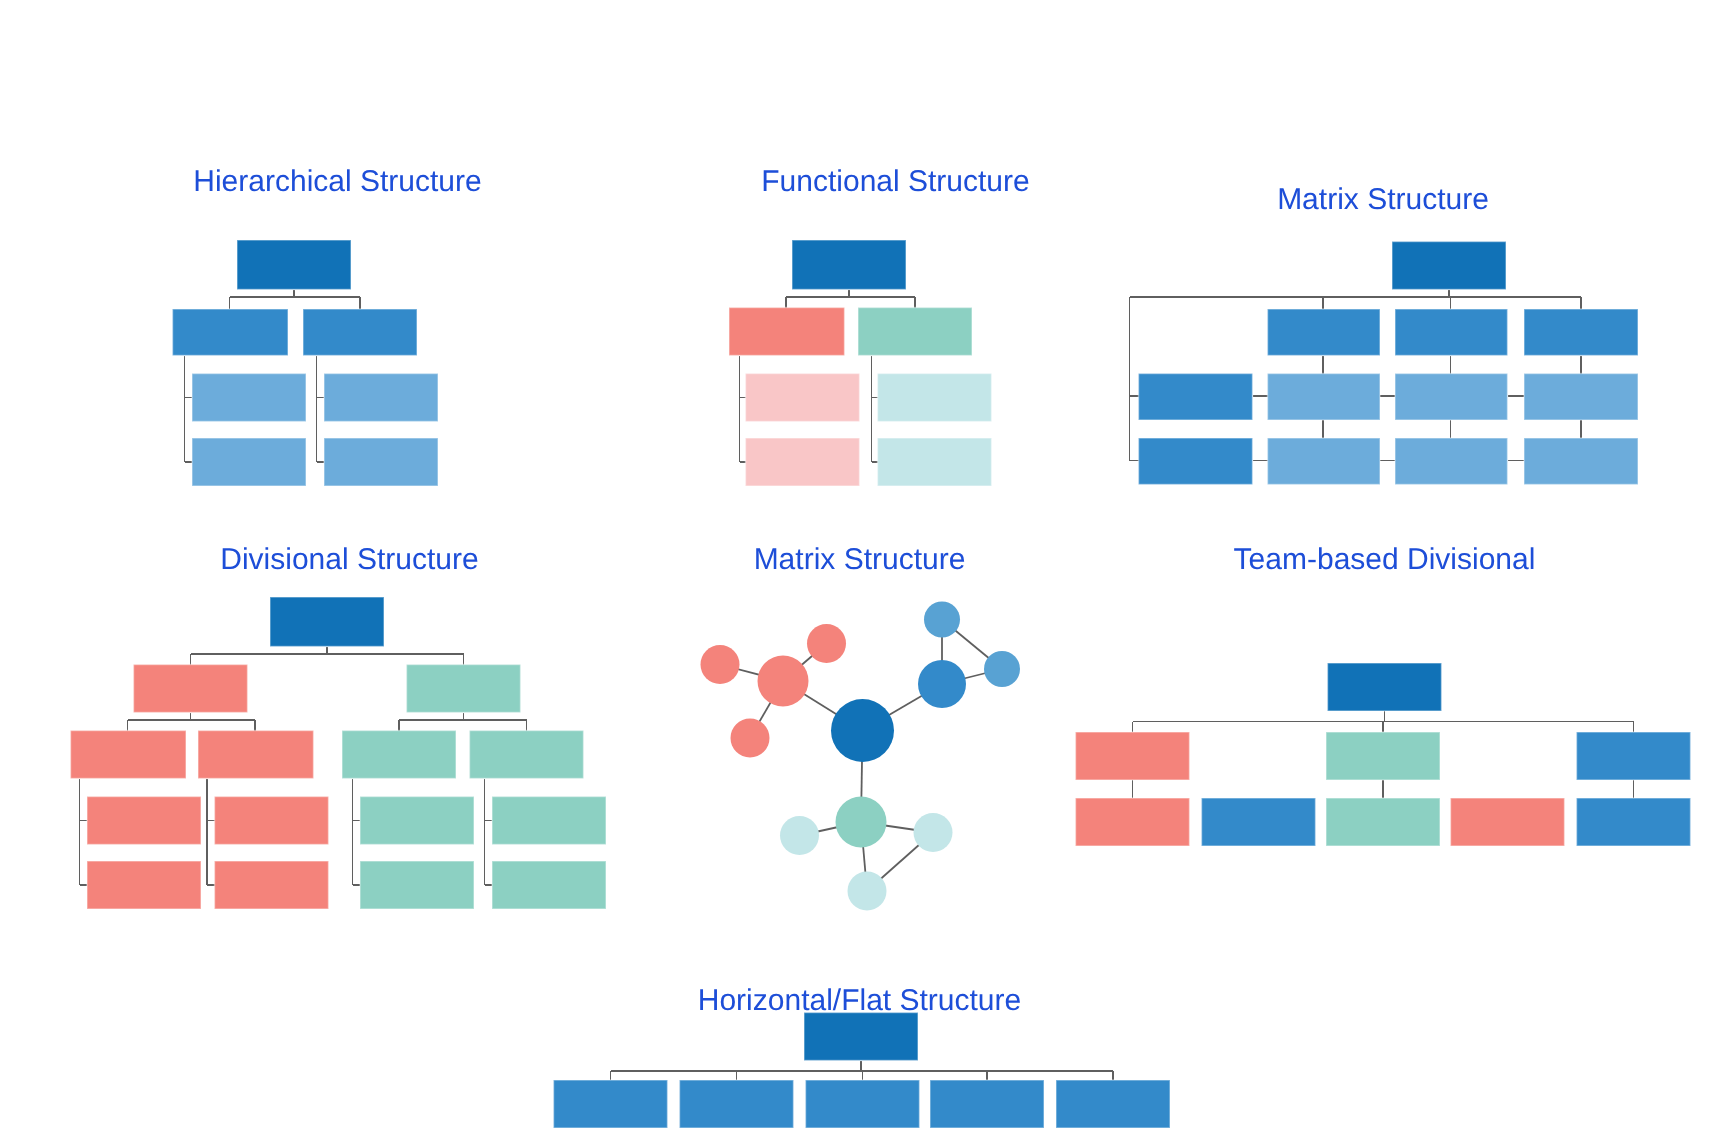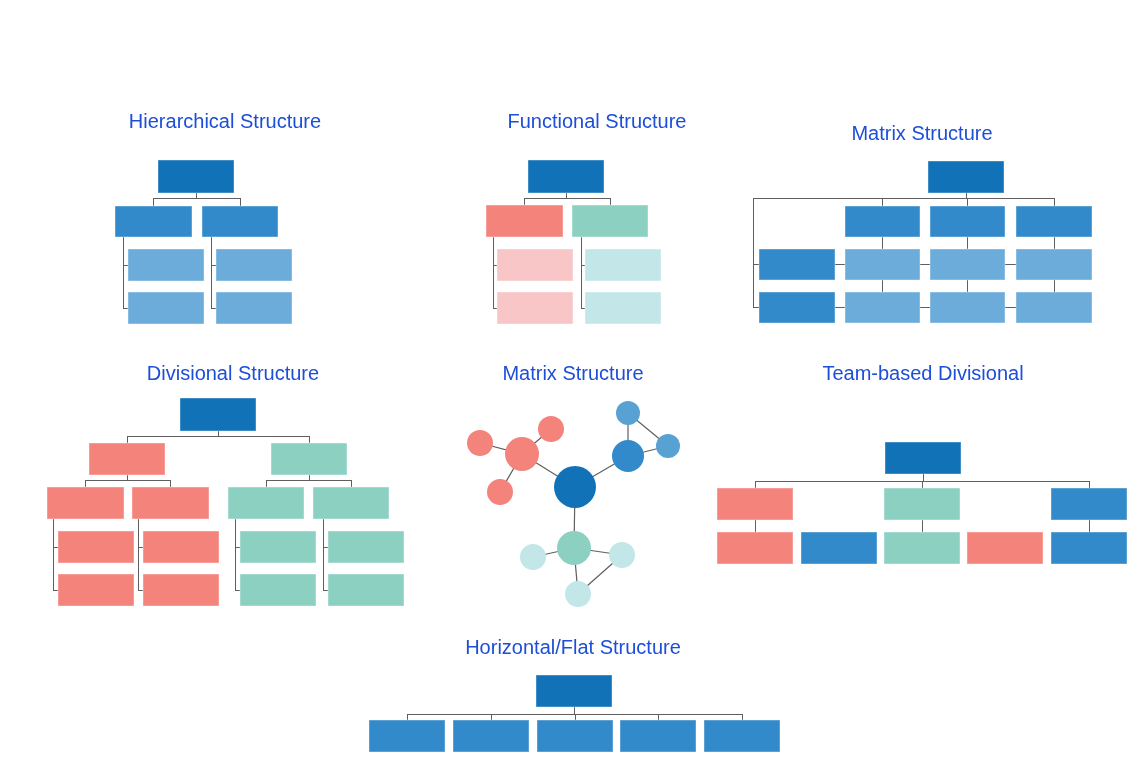--- a/index.html
+++ b/index.html
@@ -211,14 +211,14 @@
       </g>
     </svg>
 
 
   <div class="dlabel" style="left:225px;top:112px">Hierarchical Structure</div>
   <div class="dlabel" style="left:597px;top:112px">Functional Structure</div>
   <div class="dlabel" style="left:922px;top:124px">Matrix Structure</div>
   <div class="dlabel" style="left:233px;top:364px">Divisional Structure</div>
   <div class="dlabel" style="left:573px;top:364px">Matrix Structure</div>
   <div class="dlabel" style="left:923px;top:364px">Team-based Divisional</div>
-  <div class="dlabel" style="left:573px;top:638px">Horizontal/Flat Structure</div>
+  <div class="dlabel" style="left:573px;top:658px">Horizontal/Flat Structure</div>
 </div>
 
 </body></html>

